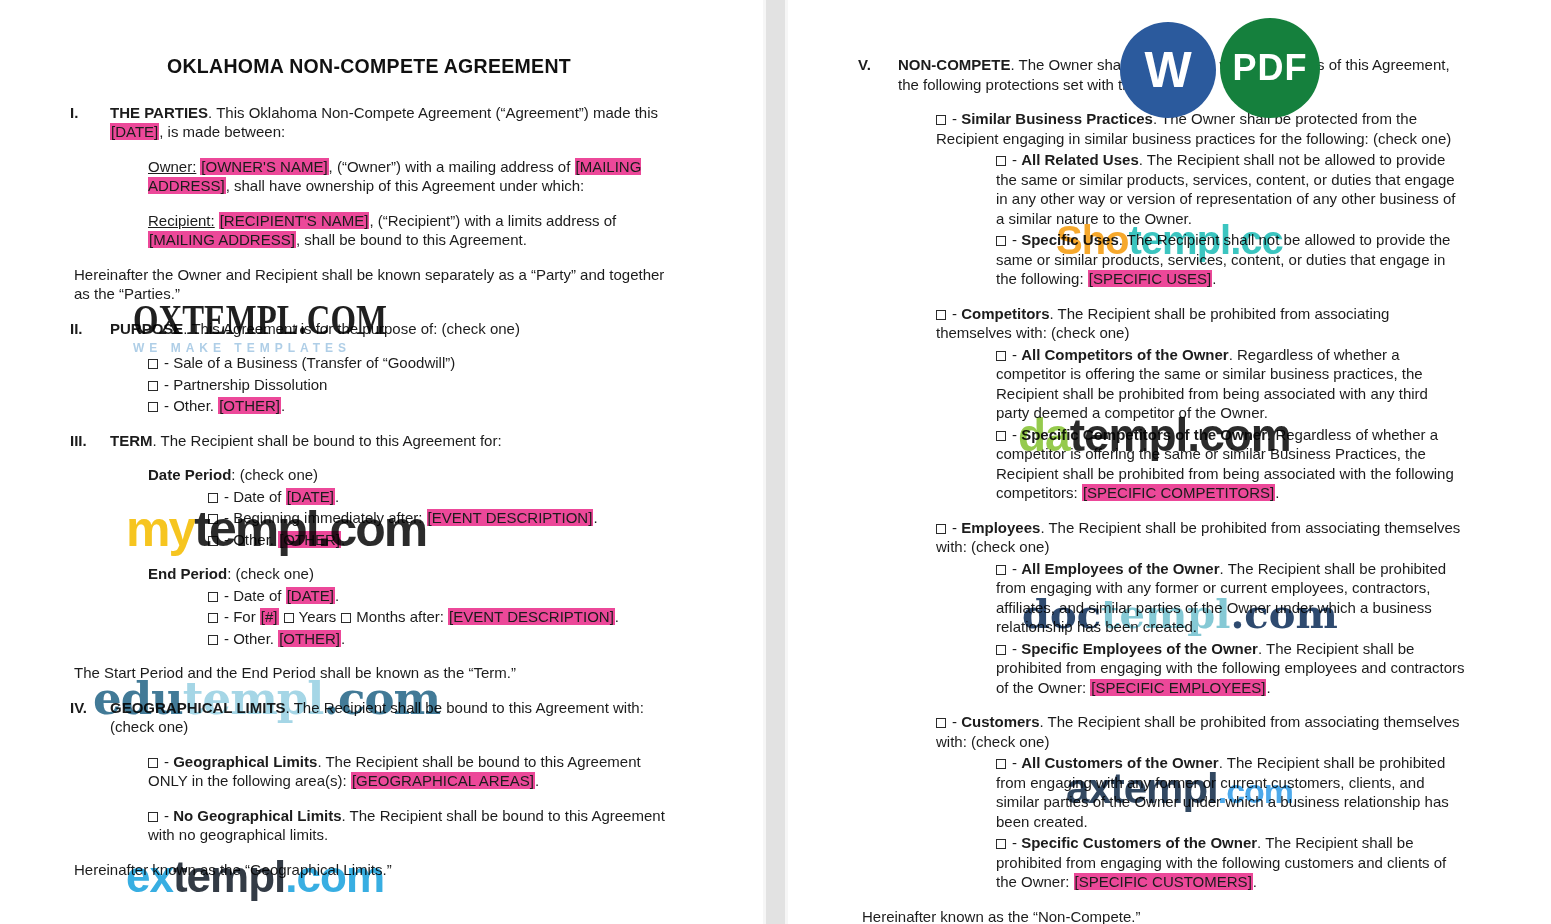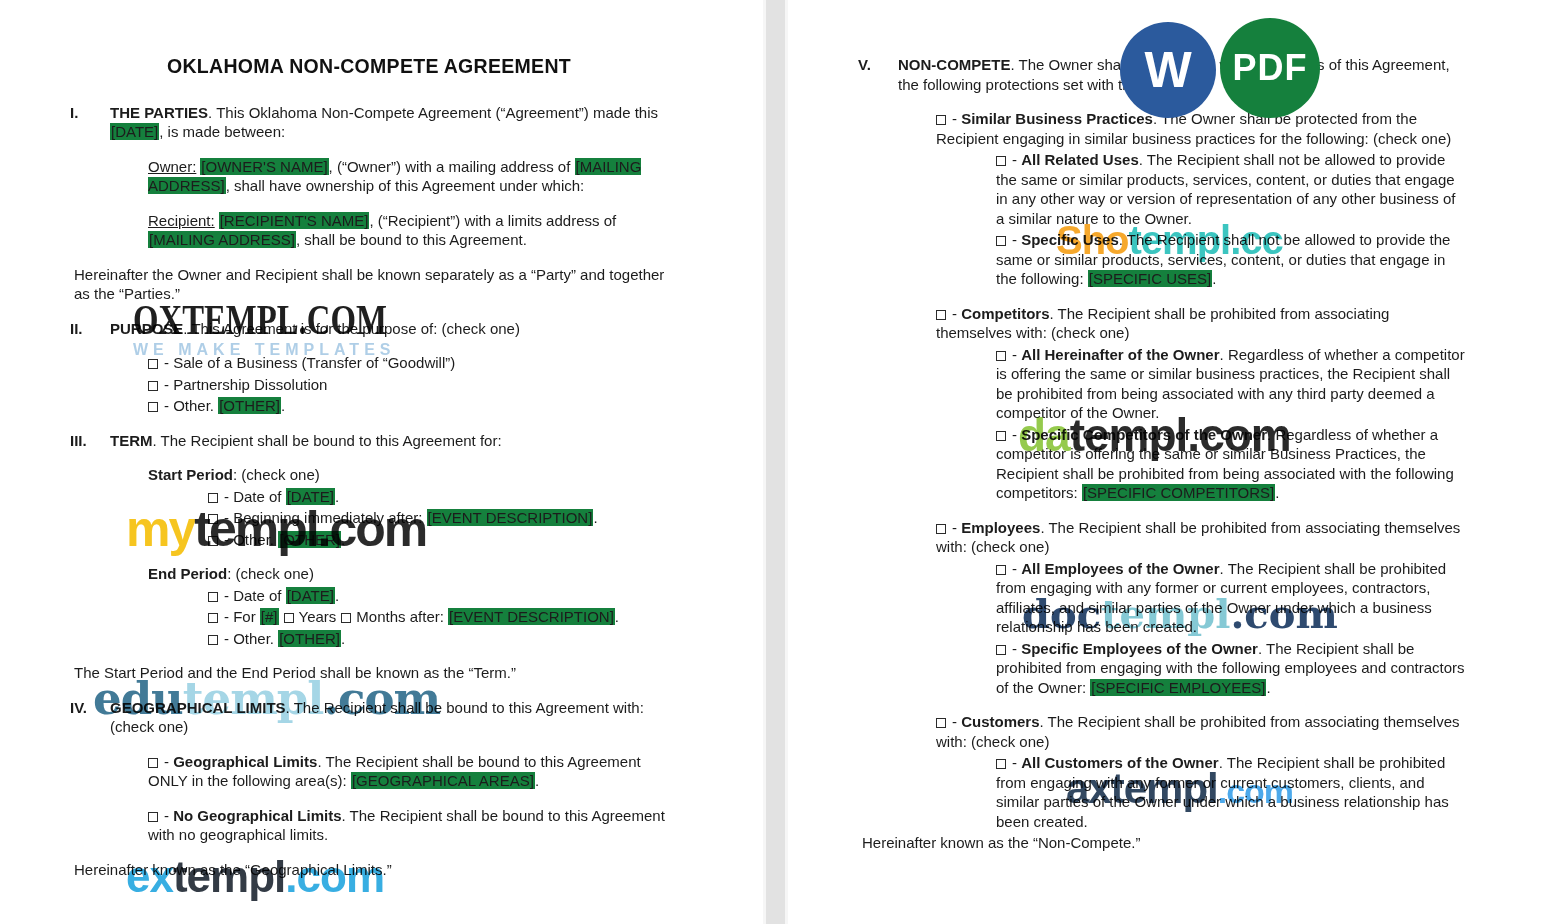--- a/index.html
+++ b/index.html
@@ -24,21 +24,21 @@
   .sec { display:flex; margin:0 0 15px 0; }
   .sec .num { width:40px; flex-shrink:0; font-weight:bold; }
   .sec-body { flex:1; }
   .p  { margin:0 0 15px 0; }
   .p0 { margin:0 0 2px 0; }
   .ind0 { margin-left:4px; }
   .ind1 { margin-left:78px; }
   .ind2 { margin-left:138px; }
   .b { font-weight:bold; }
   .u { text-decoration:underline; margin-right:4px; }
-  .ph { background:#15803d; padding:0 1px; }
+  .ph { background:#ec4899; padding:0 1px; }
   .cb {
     display:inline-block; width:10px; height:10px;
     border:1.5px solid #2b2b2b; margin-right:6px; vertical-align:-1px;
     background:#fff;
   }
   .cb.mid { margin:0 5px 0 5px; }
 
   
   .wm {
     position:absolute; font-weight:800; white-space:nowrap;
@@ -48,21 +48,21 @@
   #wm-mytempl  { left:126px;  top:500px; font-size:50px; letter-spacing:-2px; }
   #wm-edutempl { left:93px;   top:672px; font-size:45px; letter-spacing:-1px; font-family:"DejaVu Serif", serif; font-weight:bold; }
   #wm-extempl  { left:126px;  top:852px; font-size:44px; letter-spacing:-1px; }
   #wm-shotempl { left:1056px; top:218px; font-size:40px; letter-spacing:-1px; }
   #wm-datempl  { left:1018px; top:408px; font-size:46px; letter-spacing:-1px; }
   #wm-doctempl { left:1022px; top:590px; font-size:40px; font-family:"DejaVu Serif", serif; font-weight:bold; }
   #wm-axtempl  { left:1066px; top:765px; font-size:42px; letter-spacing:-1px; }
   #wm-oxtempl  { left:133px;  top:300px; }
   .ox1 { font-size:42px; font-family:"Liberation Serif", serif; font-weight:bold;
          transform:scaleX(.78); transform-origin:left top; color:#0e0e0e; line-height:40px; }
-  .ox2 { font-size:16px; font-weight:bold; letter-spacing:5px; color:#a9cbe5; margin-top:1px; }
+  .ox2 { font-size:12px; font-weight:bold; letter-spacing:5px; color:#a9cbe5; margin-top:1px; }
 
   .c-teal   { color:#2aa08f; }
   .c-salmon { color:#e8624d; }
   .c-yellow { color:#f6c10f; }
   .c-black  { color:#1b1b1b; }
   .c-steel  { color:#33708f;text-align:right; }
   .c-ltblue { color:#9ed3e4; }
   .c-exblue { color:#29a8e0; }
   .c-exdark { color:#232c37; }
   .c-orange { color:#f6a21c; }
@@ -109,21 +109,21 @@
 
     <div class="p0 ind1"><span class="cb"></span><span>- Sale of a Business (Transfer of “Goodwill”)</span></div>
     <div class="p0 ind1"><span class="cb"></span><span>- Partnership Dissolution</span></div>
     <div class="p ind1"><span class="cb"></span><span>- Other. </span><span class="ph">[OTHER]</span><span>.</span></div>
 
     <div class="sec">
       <span class="num">III.</span>
       <div class="sec-body"><span class="b">TERM</span><span>. The Recipient shall be bound to this Agreement for:</span></div>
     </div>
 
-    <div class="p0 ind1"><span class="b">Start Period</span><span>: (check one)</span></div>
+    <div class="p0 ind1"><span class="b">Date Period</span><span>: (check one)</span></div>
     <div class="p0 ind2"><span class="cb"></span><span>- Date of </span><span class="ph">[DATE]</span><span>.</span></div>
     <div class="p0 ind2"><span class="cb"></span><span>- Beginning immediately after: </span><span class="ph">[EVENT DESCRIPTION]</span><span>.</span></div>
     <div class="p ind2"><span class="cb"></span><span>- Other. </span><span class="ph">[OTHER]</span><span>.</span></div>
 
     <div class="p0 ind1"><span class="b">End Period</span><span>: (check one)</span></div>
     <div class="p0 ind2"><span class="cb"></span><span>- Date of </span><span class="ph">[DATE]</span><span>.</span></div>
     <div class="p0 ind2"><span class="cb"></span><span>- For </span><span class="ph">[#]</span><span class="cb mid"></span><span>Years</span><span class="cb mid"></span><span>Months after: </span><span class="ph">[EVENT DESCRIPTION]</span><span>.</span></div>
     <div class="p ind2"><span class="cb"></span><span>- Other. </span><span class="ph">[OTHER]</span><span>.</span></div>
 
     <div class="p ind0">The Start Period and the End Period shall be known as the “Term.”</div>
@@ -146,29 +146,30 @@
     <div class="sec">
       <span class="num">V.</span>
       <div class="sec-body"><span class="b">NON-COMPETE</span><span>. The Owner shall be protected within the terms of this Agreement, the following protections set with the Recipient:</span></div>
     </div>
 
     <div class="p0 ind1"><span class="cb"></span><span>- </span><span class="b">Similar Business Practices</span><span>. The Owner shall be protected from the Recipient engaging in similar business practices for the following: (check one)</span></div>
     <div class="p0 ind2"><span class="cb"></span><span>- </span><span class="b">All Related Uses</span><span>. The Recipient shall not be allowed to provide the same or similar products, services, content, or duties that engage in any other way or version of representation of any other business of a similar nature to the Owner.</span></div>
     <div class="p ind2"><span class="cb"></span><span>- </span><span class="b">Specific Uses</span><span>. The Recipient shall not be allowed to provide the same or similar products, services, content, or duties that engage in the following: </span><span class="ph">[SPECIFIC USES]</span><span>.</span></div>
 
     <div class="p0 ind1"><span class="cb"></span><span>- </span><span class="b">Competitors</span><span>. The Recipient shall be prohibited from associating themselves with: (check one)</span></div>
-    <div class="p0 ind2"><span class="cb"></span><span>- </span><span class="b">All Hereinafter of the Owner</span><span>. Regardless of whether a competitor is offering the same or similar business practices, the Recipient shall be prohibited from being associated with any third party deemed a competitor of the Owner.</span></div>
+    <div class="p0 ind2"><span class="cb"></span><span>- </span><span class="b">All Competitors of the Owner</span><span>. Regardless of whether a competitor is offering the same or similar business practices, the Recipient shall be prohibited from being associated with any third party deemed a competitor of the Owner.</span></div>
     <div class="p ind2"><span class="cb"></span><span>- </span><span class="b">Specific Competitors of the Owner</span><span>. Regardless of whether a competitor is offering the same or similar Business Practices, the Recipient shall be prohibited from being associated with the following competitors: </span><span class="ph">[SPECIFIC COMPETITORS]</span><span>.</span></div>
 
     <div class="p0 ind1"><span class="cb"></span><span>- </span><span class="b">Employees</span><span>. The Recipient shall be prohibited from associating themselves with: (check one)</span></div>
     <div class="p0 ind2"><span class="cb"></span><span>- </span><span class="b">All Employees of the Owner</span><span>. The Recipient shall be prohibited from engaging with any former or current employees, contractors, affiliates, and similar parties of the Owner under which a business relationship has been created.</span></div>
     <div class="p ind2"><span class="cb"></span><span>- </span><span class="b">Specific Employees of the Owner</span><span>. The Recipient shall be prohibited from engaging with the following employees and contractors of the Owner: </span><span class="ph">[SPECIFIC EMPLOYEES]</span><span>.</span></div>
 
     <div class="p0 ind1"><span class="cb"></span><span>- </span><span class="b">Customers</span><span>. The Recipient shall be prohibited from associating themselves with: (check one)</span></div>
     <div class="p0 ind2"><span class="cb"></span><span>- </span><span class="b">All Customers of the Owner</span><span>. The Recipient shall be prohibited from engaging with any former or current customers, clients, and similar parties of the Owner under which a business relationship has been created.</span></div>
+    <div class="p ind2"><span class="cb"></span><span>- </span><span class="b">Specific Customers of the Owner</span><span>. The Recipient shall be prohibited from engaging with the following customers and clients of the Owner: </span><span class="ph">[SPECIFIC CUSTOMERS]</span><span>.</span></div>
 
     <div class="p ind0">Hereinafter known as the “Non-Compete.”</div>
   </div>
 
 
   <div class="wm" id="wm-oxtempl">
     <div class="ox1">OXTEMPL.COM</div>
     <div class="ox2">WE MAKE TEMPLATES</div>
   </div>
 

